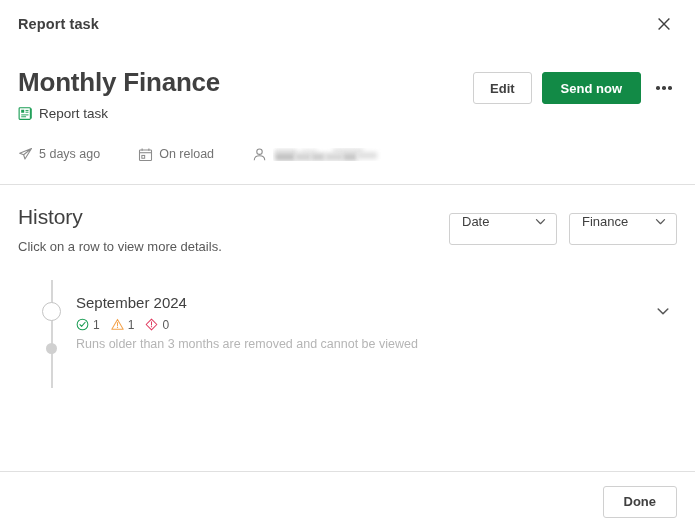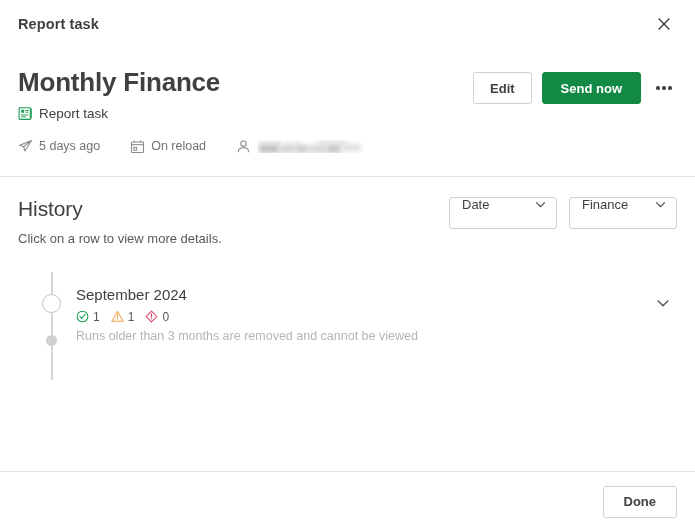--- a/index.html
+++ b/index.html
@@ -110,24 +110,24 @@
   .kebab i {
     width: 3.5px; height: 3.5px;
     background: #404040;
     border-radius: 50%;
     display: block;
   }
 
   
   .meta-row {
     display: flex;
-    margin-top: 18px;
+    margin-top: 26px;
     font-size: 12.5px;
     color: #737373;
-    gap: 8px;
+    gap: 16px;
   }
   .meta-item {
     display: flex;
     align-items: center;
     gap: 6px;
     margin-right: 22px;
   }
   .meta-item .ico { display: flex; align-items: center; color: #8c8c8c; }
   .blurred-user {
     width: 108px; height: 13px;
@@ -142,21 +142,21 @@
   }
 
   
   .body {
     flex: 1 1 auto;
     padding: 20px 18px 0 18px;
     position: relative;
   }
   .history-head {
     display: flex;
-    align-items: flex-start;
+    align-items: center;
   }
   .history-left { flex: 1 1 auto; }
   .history-title {
     font-size: 21px;
     color: #404040;
     margin: 0 0 10px 0;
     font-weight: normal;
     letter-spacing: -0.1px;
   }
   .history-hint {

